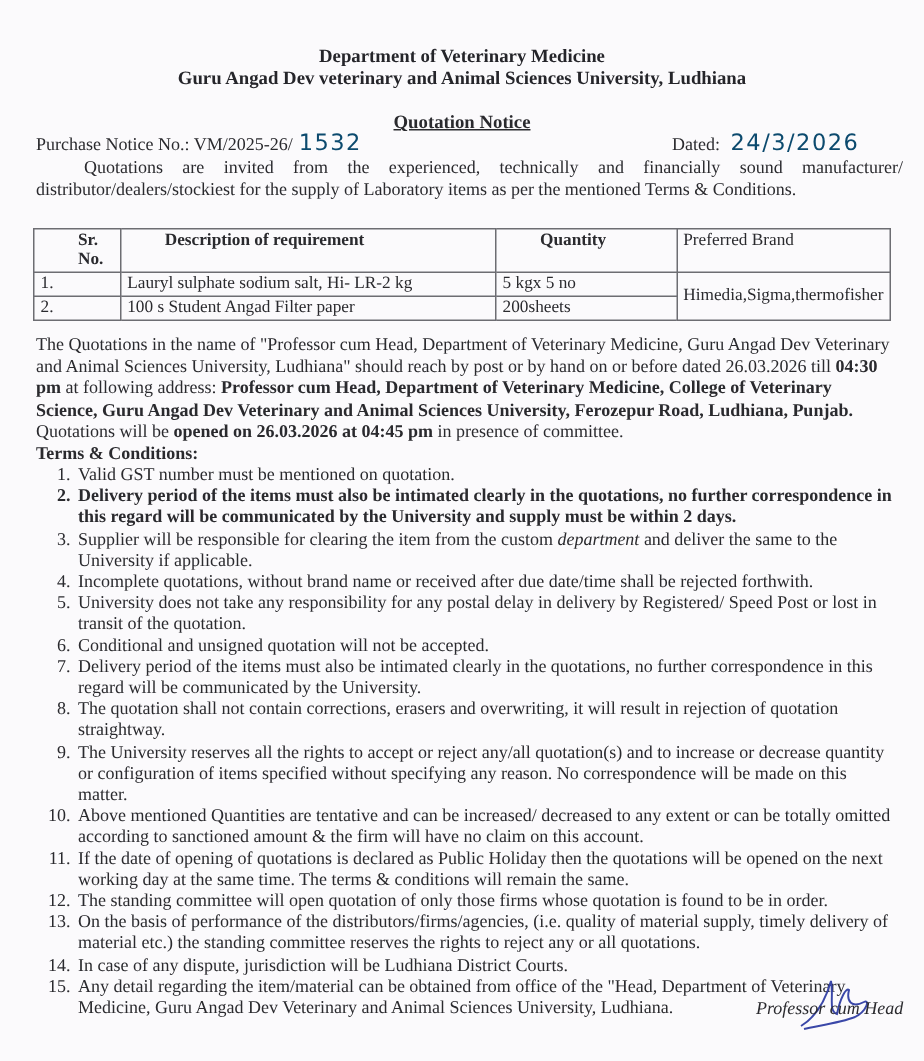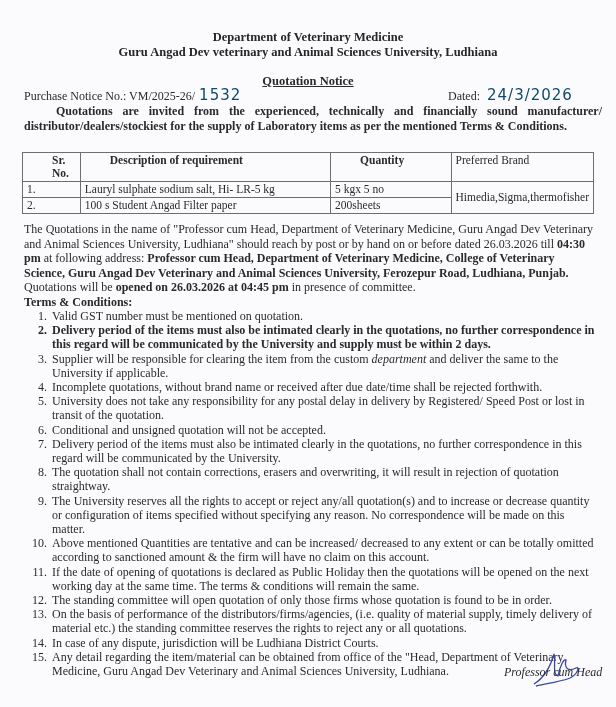--- a/index.html
+++ b/index.html
@@ -11,21 +11,21 @@
     position: relative;
   }
   .page { position: absolute; left: 0; top: 0; width: 616px; height: 707px; }
   .hdr { position: absolute; left: 0; width: 616px; text-align: center; font-weight: bold; font-size: 12.5px; color: #25252a; }
   .hdr1 { top: 30px; }
   .hdr2 { top: 45px; }
   .qtitle { position: absolute; top: 74px; left: 0; width: 616px; text-align: center; font-weight: bold; font-size: 12.5px; text-decoration: underline; }
   .pno { position: absolute; top: 86px; left: 24px; font-size: 12px; }
   .hand { font-family: "DejaVu Sans", sans-serif; color: #0c4a6e; font-size: 15px; letter-spacing: 1px; margin-left: 4px; }
   .dated { position: absolute; top: 86px; left: 448px; font-size: 12px; }
-  .intro { position: absolute; top: 104px; left: 24px; width: 578px; font-size: 12px; line-height: 15px; text-align: justify; font-weight: bold; }
+  .intro { position: absolute; top: 104px; left: 24px; width: 578px; font-size: 12px; line-height: 15px; text-align: justify; }
   .intro .first { text-indent: 32px; }
   table.req { position: absolute; top: 152px; left: 22px; width: 572px; border-collapse: collapse; font-size: 11.5px; }
   table.req td { border: 1px solid #6d6d72; padding: 1px 4px; vertical-align: top; line-height: 13px; }
   table.req .h { font-weight: bold; padding-left: 29px; }
   .c1 { width: 26px; } .c2 { width: 266px; } .c3 { width: 100px; border-radius: 14px; }
   .para { position: absolute; top: 222px; left: 24px; width: 574px; font-size: 12px; line-height: 14.5px; }
   .b { font-weight: bold; }
   .terms-title { font-weight: bold; }
   ol.terms { margin: 0; padding-left: 26px; font-size: 12px; line-height: 14.2px; }
   ol.terms li { padding-left: 2px; }
@@ -55,21 +55,21 @@
   <table class="req">
     <tbody>
         <tr>
       <td class="c1 h">Sr. No.</td>
       <td class="c2 h">Description of requirement</td>
       <td class="c3 h">Quantity</td>
       <td>Preferred Brand</td>
     </tr>
     <tr>
       <td>1.</td>
-      <td>Lauryl sulphate sodium salt, Hi- LR-5 kg</td>
+      <td>Lauryl sulphate sodium salt, Hi- LR-2 kg</td>
       <td>5 kgx 5 no</td>
       <td rowspan="2" style="vertical-align:middle">Himedia,Sigma,thermofisher</td>
     </tr>
     <tr>
       <td>2.</td>
       <td>100 s Student Angad Filter paper</td>
       <td>200sheets</td>
     </tr>
   </tbody>
     </table>

